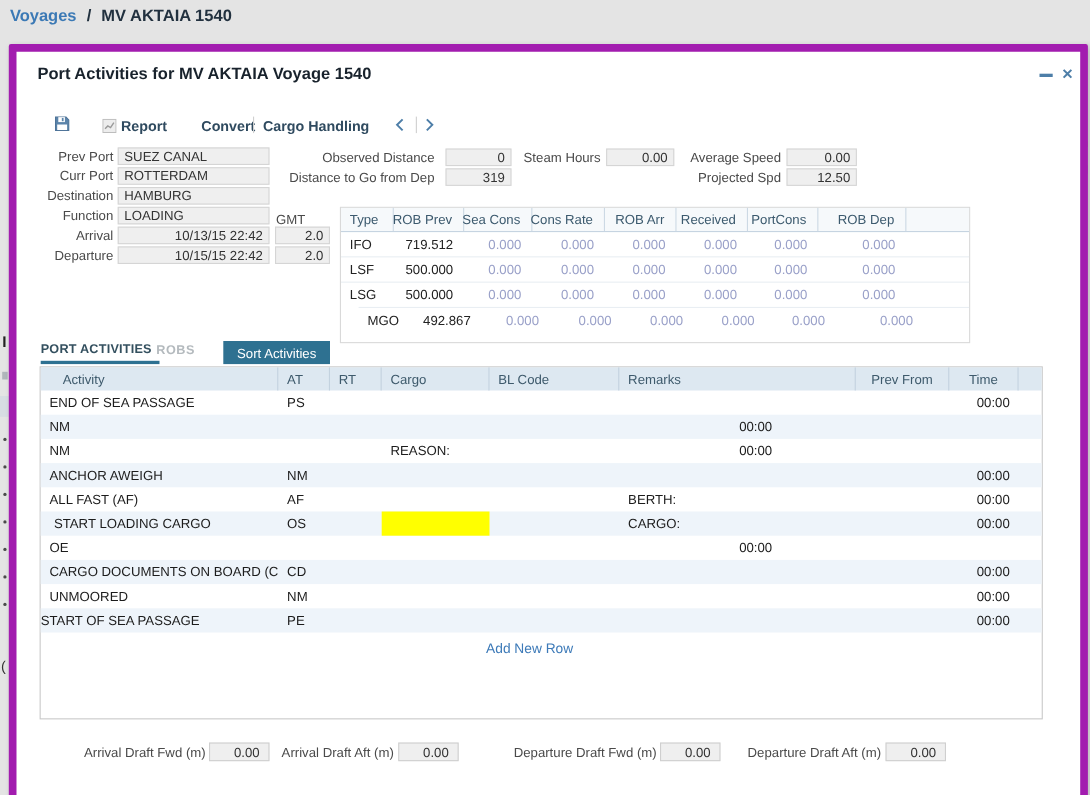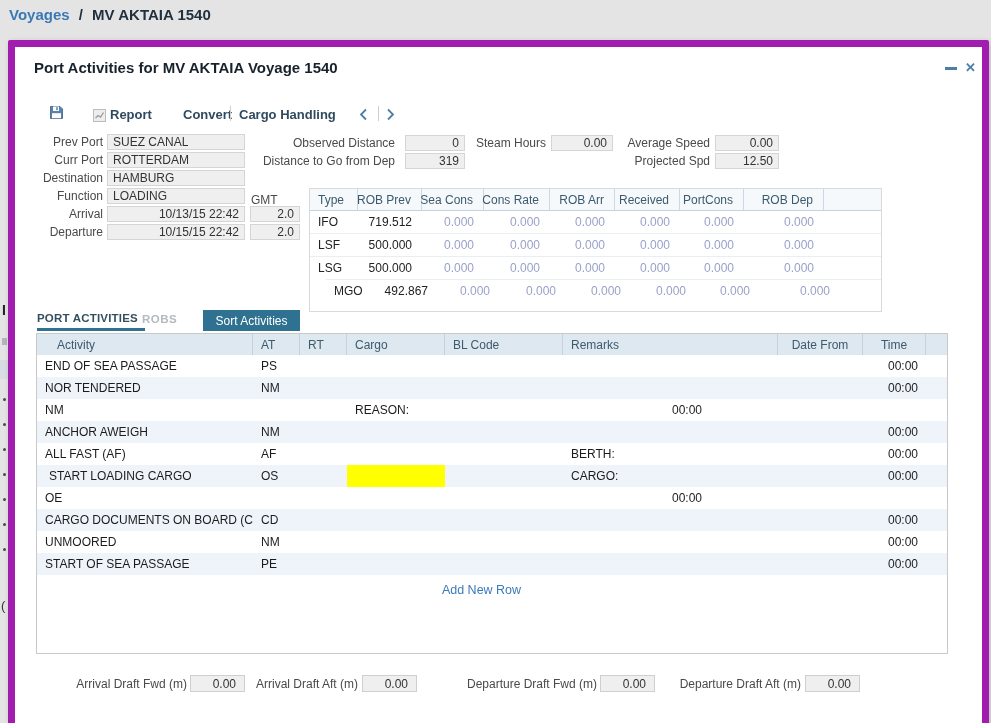--- a/index.html
+++ b/index.html
@@ -216,37 +216,36 @@
   <div class="sort-btn">Sort Activities</div>
 
   <div class="acts" id="activities-table">
       <div class="act-head">
         <div class="act-hcell" style="width: 216px; padding-left: 20px;">Activity</div>
         <div class="act-hcell" style="width: 47px; padding-left: 8px;">AT</div>
         <div class="act-hcell" style="width: 47px; padding-left: 8px;">RT</div>
         <div class="act-hcell" style="width: 98px; padding-left: 8px;">Cargo</div>
         <div class="act-hcell" style="width: 118px; padding-left: 8px;">BL Code</div>
         <div class="act-hcell" style="width: 215px; padding-left: 8px;">Remarks</div>
-        <div class="act-hcell" style="width: 85px; justify-content: center;">Date From</div>
+        <div class="act-hcell" style="width: 85px; justify-content: center;">Prev From</div>
         <div class="act-hcell" style="width: 63px; justify-content: center;">Time</div>
         <div class="act-hcell" style="flex: 1 1 0%;"></div>
       </div>
       <div class="act-row">
         <div class="act-cell" style="width: 216px; padding-left: 8px;">END OF SEA PASSAGE</div>
         <div class="act-cell" style="width: 47px; padding-left: 8px;">PS</div>
         <div class="act-cell" style="width: 47px; padding-left: 8px;"></div>
         <div class="act-cell" style="width: 98px;"></div>
         <div class="act-cell" style="width: 118px; padding-left: 8px;"></div>
         <div class="act-cell" style="width: 215px; padding-left: 8px;"></div>
         <div class="act-cell" style="width: 85px; padding-left: 8px;"></div>
         <div class="act-cell" style="width: 63px; justify-content: flex-end; padding-right: 8px;">00:00</div>
         <div class="act-cell" style="flex: 1 1 0%;"></div>
       </div>
       <div class="act-row alt">
-        <div class="act-cell" style="width: 216px; padding-left: 8px;">NOR TENDERED</div>
         <div class="act-cell" style="width: 47px; padding-left: 8px;">NM</div>
         <div class="act-cell" style="width: 47px; padding-left: 8px;"></div>
         <div class="act-cell" style="width: 98px;"></div>
         <div class="act-cell" style="width: 118px; padding-left: 8px;"></div>
         <div class="act-cell" style="width: 215px; padding-left: 8px;"></div>
         <div class="act-cell" style="width: 85px; padding-left: 8px;"></div>
         <div class="act-cell" style="width: 63px; justify-content: flex-end; padding-right: 8px;">00:00</div>
         <div class="act-cell" style="flex: 1 1 0%;"></div>
       </div>
       <div class="act-row">
@@ -318,21 +317,21 @@
         <div class="act-cell" style="width: 47px; padding-left: 8px;">NM</div>
         <div class="act-cell" style="width: 47px; padding-left: 8px;"></div>
         <div class="act-cell" style="width: 98px;"></div>
         <div class="act-cell" style="width: 118px; padding-left: 8px;"></div>
         <div class="act-cell" style="width: 215px; padding-left: 8px;"></div>
         <div class="act-cell" style="width: 85px; padding-left: 8px;"></div>
         <div class="act-cell" style="width: 63px; justify-content: flex-end; padding-right: 8px;">00:00</div>
         <div class="act-cell" style="flex: 1 1 0%;"></div>
       </div>
       <div class="act-row alt">
-        <div class="act-cell" style="width: 216px; padding-left: 8px;">START OF SEA PASSAGE</div>
+        <div class="act-cell" style="width: 216px; ">START OF SEA PASSAGE</div>
         <div class="act-cell" style="width: 47px; padding-left: 8px;">PE</div>
         <div class="act-cell" style="width: 47px; padding-left: 8px;"></div>
         <div class="act-cell" style="width: 98px;"></div>
         <div class="act-cell" style="width: 118px; padding-left: 8px;"></div>
         <div class="act-cell" style="width: 215px; padding-left: 8px;"></div>
         <div class="act-cell" style="width: 85px; padding-left: 8px;"></div>
         <div class="act-cell" style="width: 63px; justify-content: flex-end; padding-right: 8px;">00:00</div>
         <div class="act-cell" style="flex: 1 1 0%;"></div>
       </div>
       <div class="add-row">Add New Row</div>

